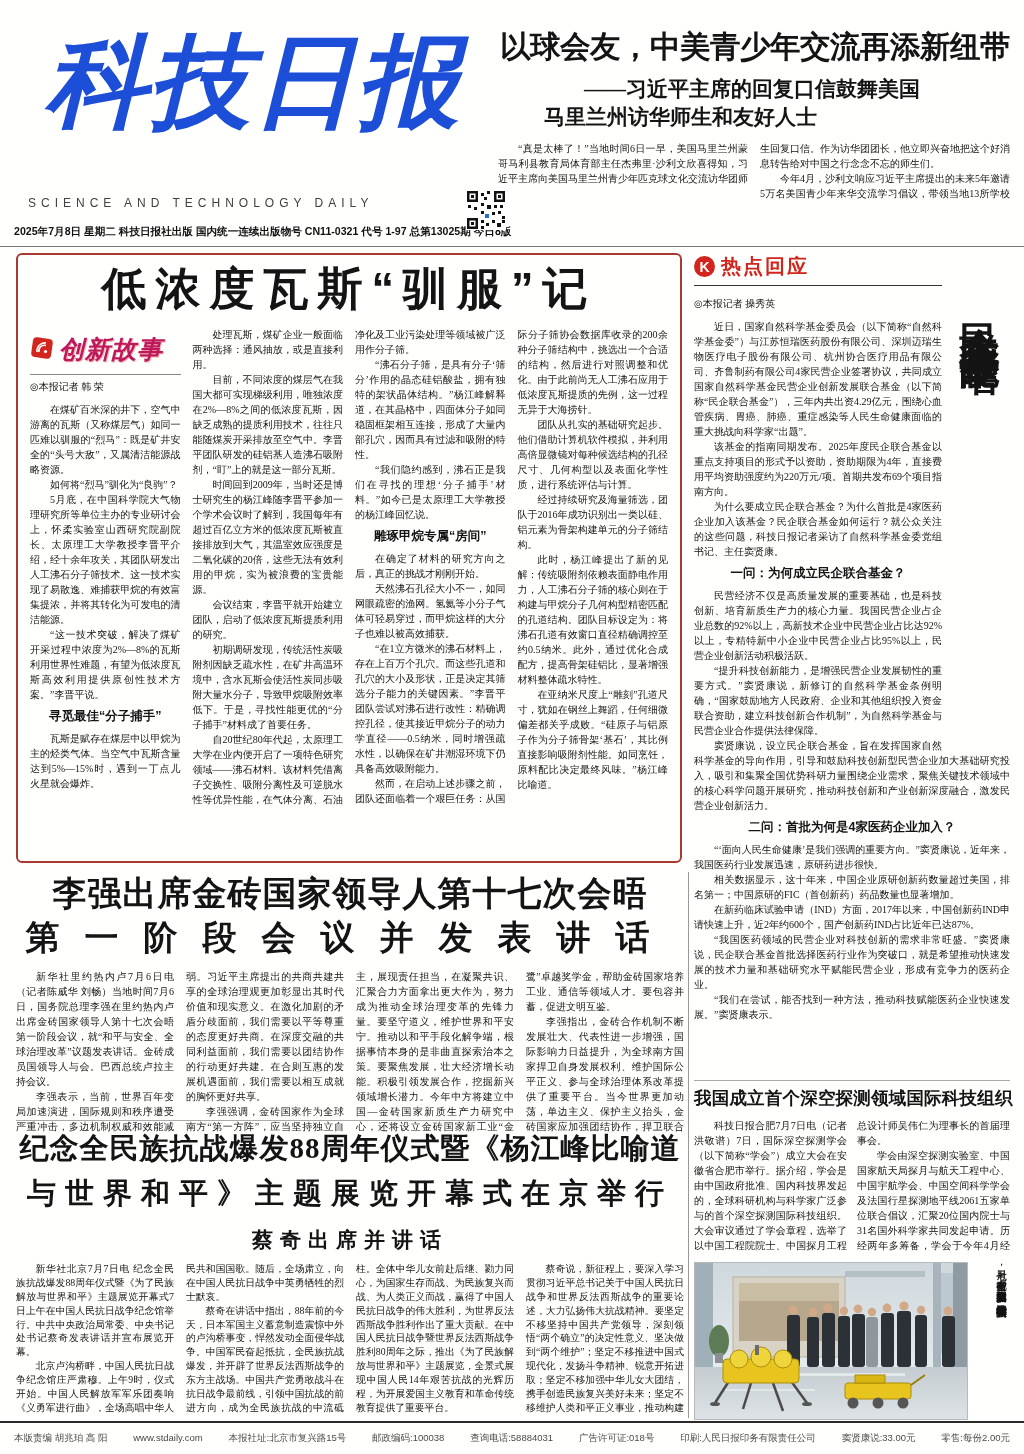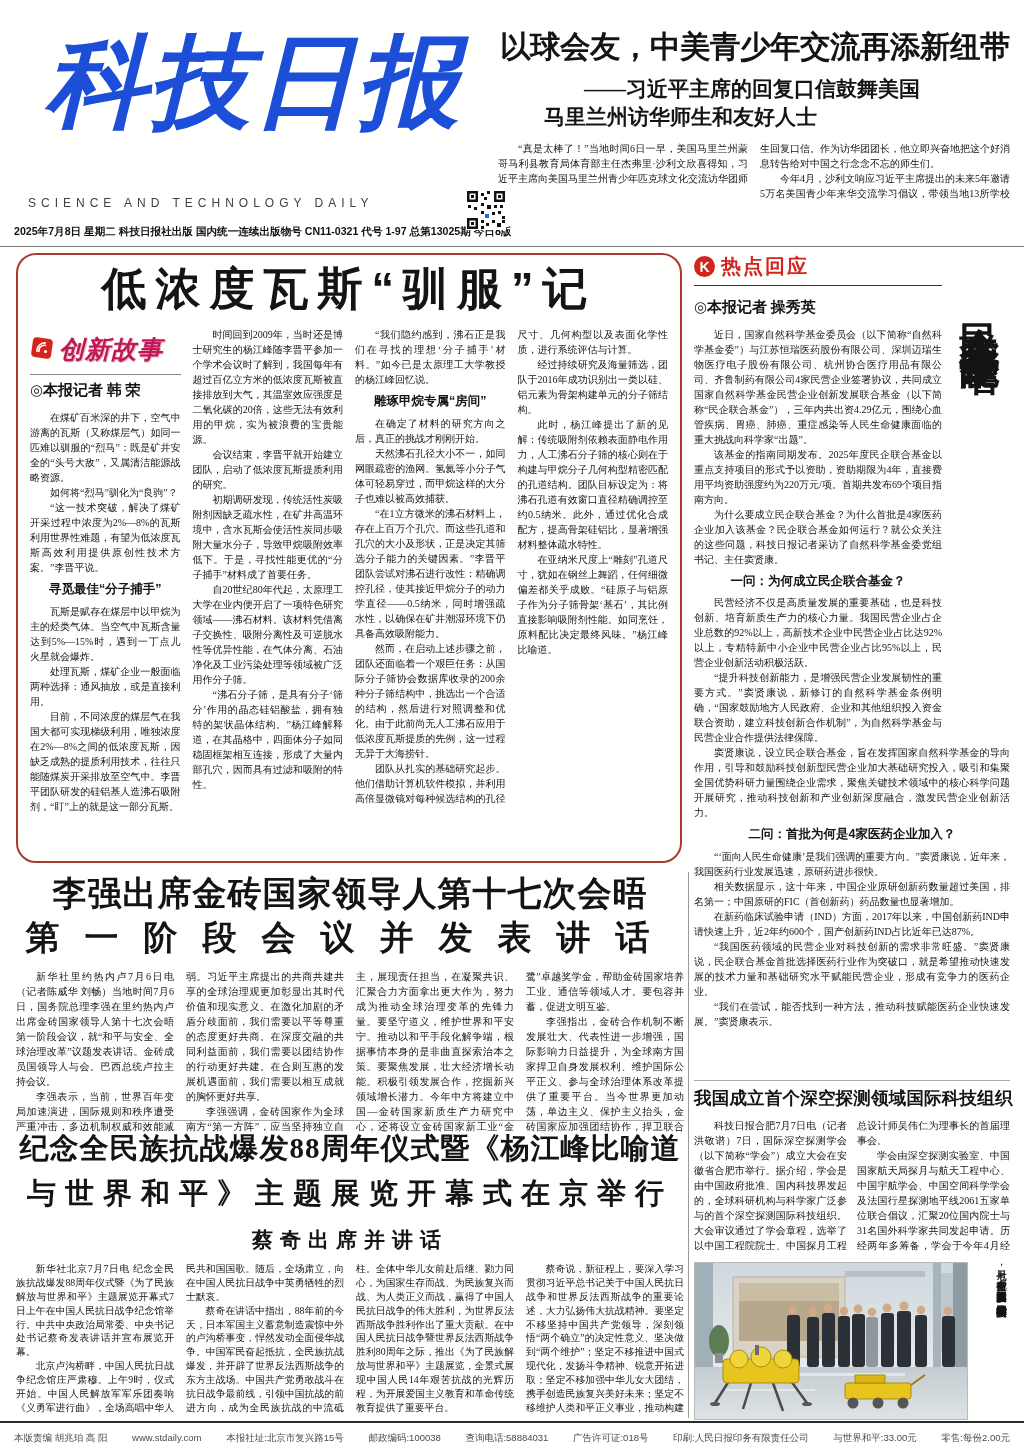--- a/index.html
+++ b/index.html
@@ -27,29 +27,29 @@
     font-family:"Liberation Sans","DejaVu Sans",sans-serif;}
 
   
   .topstory{left:498px;top:28px;width:512px;}
   .topstory .hl{font-size:30.5px;font-weight:900;line-height:1.2;letter-spacing:-0.5px;text-align:right;}
   .topstory .sub1{font-size:21px;font-weight:bold;margin-top:10px;padding-left:86px;line-height:1.35;}
   .topstory .sub2{font-size:21px;font-weight:bold;padding-left:46px;line-height:1.35;}
   .topstory .body{margin-top:10px;height:74px;column-count:2;column-gap:12px;column-fill:auto;}
 
   
-  .mainbox{left:16px;top:253px;width:666px;height:610px;border:2px solid #a93a32;border-radius:20px;
+  .mainbox{left:16px;top:253px;width:666px;height:610px;border:2px solid #a93a32;border-radius:6px;
     box-sizing:border-box;padding:8px 12px;}
   .mainbox .hl{font-size:45px;font-weight:900;text-align:center;letter-spacing:9px;line-height:1.15;}
   .main-flow{margin-top:12px;height:492px;column-count:4;column-gap:12px;column-fill:auto;}
   .logo-row{display:flex;align-items:center;gap:5px;margin:4px 0 6px 0;}
   .logo-text{font-size:25px;font-weight:900;font-style:italic;color:#be185d;letter-spacing:1px;
     font-family:"Liberation Sans",sans-serif;text-shadow:1px 1px 0 #f2b4ae;}
   .hairline{border-top:1px solid #888;margin:4px 0;}
-  .byline{font-size:15px;font-weight:bold;text-indent:0 !important;margin:4px 0 8px 0 !important;}
+  .byline{font-size:10px;font-weight:normal;text-indent:0 !important;margin:4px 0 8px 0 !important;}
 
   
   .hotstory{left:694px;top:253px;width:316px;height:822px;}
   .hot-header{display:flex;align-items:center;gap:6px;border-bottom:1.5px solid #333;
     padding-bottom:5px;width:248px;}
   .k-badge{width:21px;height:21px;border-radius:50%;background:#d2251e;color:#fff;font-weight:900;
     font-size:14px;display:flex;align-items:center;justify-content:center;
     font-family:"Liberation Sans",sans-serif;}
   .hot-title{font-size:20px;font-weight:900;color:#d2251e;letter-spacing:2px;
     font-family:"Liberation Sans",sans-serif;}
@@ -157,20 +157,21 @@
             <circle cx="15.5" cy="15.5" r="1.6" fill="#fff"></circle>
           </svg>
         </span>
         <span class="logo-text">创新故事</span>
       </div>
       <div class="hairline"></div>
       <p class="byline">◎本报记者 韩 荣</p>
       <div>
           <p>在煤矿百米深的井下，空气中游离的瓦斯（又称煤层气）如同一匹难以驯服的“烈马”：既是矿井安全的“头号大敌”，又属清洁能源战略资源。</p>
           <p>如何将“烈马”驯化为“良驹”？</p>
+          <p>5月底，在中国科学院大气物理研究所等单位主办的专业研讨会上，怀柔实验室山西研究院副院长、太原理工大学教授李晋平介绍，经十余年攻关，其团队研发出人工沸石分子筛技术。这一技术实现了易散逸、难捕获甲烷的有效富集提浓，并将其转化为可发电的清洁能源。</p>
           <p>“这一技术突破，解决了煤矿开采过程中浓度为2%—8%的瓦斯利用世界性难题，有望为低浓度瓦斯高效利用提供原创性技术方案。”李晋平说。</p>
           <h3>寻觅最佳“分子捕手”</h3>
           <p>瓦斯是赋存在煤层中以甲烷为主的烃类气体。当空气中瓦斯含量达到5%—15%时，遇到一丁点儿火星就会爆炸。</p>
           <p>处理瓦斯，煤矿企业一般面临两种选择：通风抽放，或是直接利用。</p>
           <p>目前，不同浓度的煤层气在我国大都可实现梯级利用，唯独浓度在2%—8%之间的低浓度瓦斯，因缺乏成熟的提质利用技术，往往只能随煤炭开采排放至空气中。李晋平团队研发的硅铝基人造沸石吸附剂，“盯”上的就是这一部分瓦斯。</p>
           <p>时间回到2009年，当时还是博士研究生的杨江峰随李晋平参加一个学术会议时了解到，我国每年有超过百亿立方米的低浓度瓦斯被直接排放到大气，其温室效应强度是二氧化碳的20倍，这些无法有效利用的甲烷，实为被浪费的宝贵能源。</p>
           <p>会议结束，李晋平就开始建立团队，启动了低浓度瓦斯提质利用的研究。</p>
           <p>初期调研发现，传统活性炭吸附剂因缺乏疏水性，在矿井高温环境中，含水瓦斯会使活性炭同步吸附大量水分子，导致甲烷吸附效率低下。于是，寻找性能更优的“分子捕手”材料成了首要任务。</p>
           <p>自20世纪80年代起，太原理工大学在业内便开启了一项特色研究领域——沸石材料。该材料凭借离子交换性、吸附分离性及可逆脱水性等优异性能，在气体分离、石油净化及工业污染处理等领域被广泛用作分子筛。</p>
           <p>“沸石分子筛，是具有分子‘筛分’作用的晶态硅铝酸盐，拥有独特的架状晶体结构。”杨江峰解释道，在其晶格中，四面体分子如同稳固框架相互连接，形成了大量内部孔穴，因而具有过滤和吸附的特性。</p>
@@ -334,18 +335,18 @@
 
   <div class="abs footer">
     <div class="footer-row sans">
         <span>本版责编 胡兆珀 高 阳</span>
         <span>www.stdaily.com</span>
         <span>本报社址:北京市复兴路15号</span>
         <span>邮政编码:100038</span>
         <span>查询电话:58884031</span>
         <span>广告许可证:018号</span>
         <span>印刷:人民日报印务有限责任公司</span>
-        <span>与世界和平:33.00元</span>
+        <span>窦贤康说:33.00元</span>
         <span>零售:每份2.00元</span>
       </div>
   </div>
 
 </div>
 
 </body></html>

